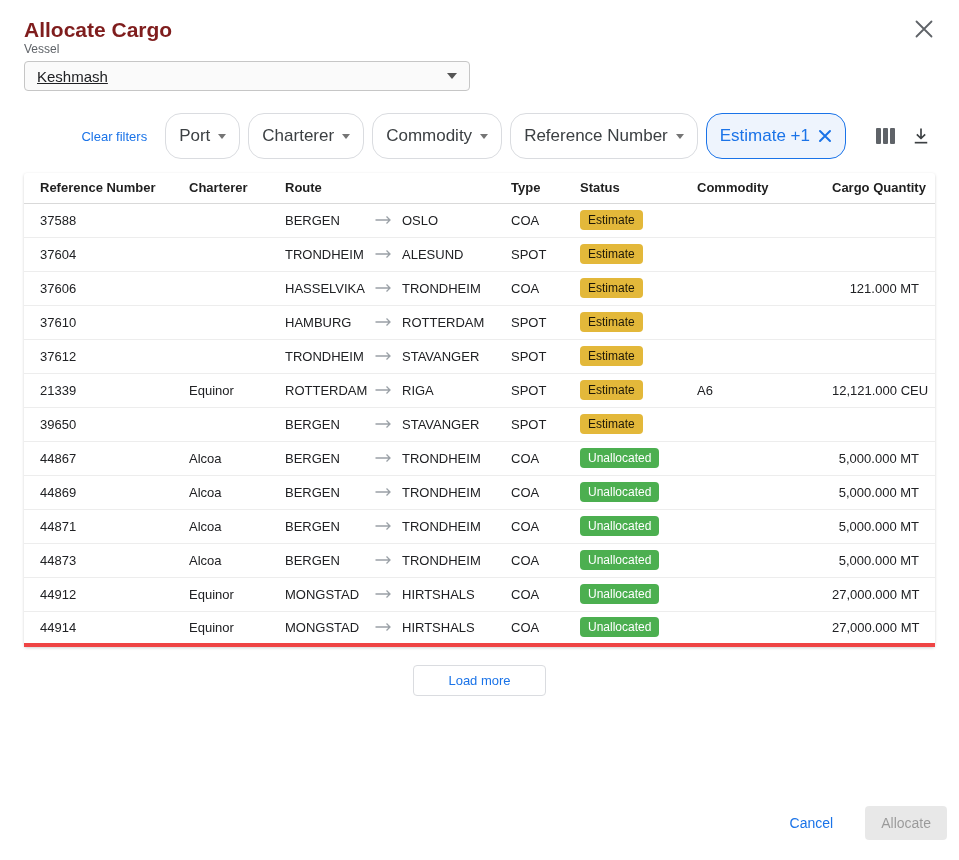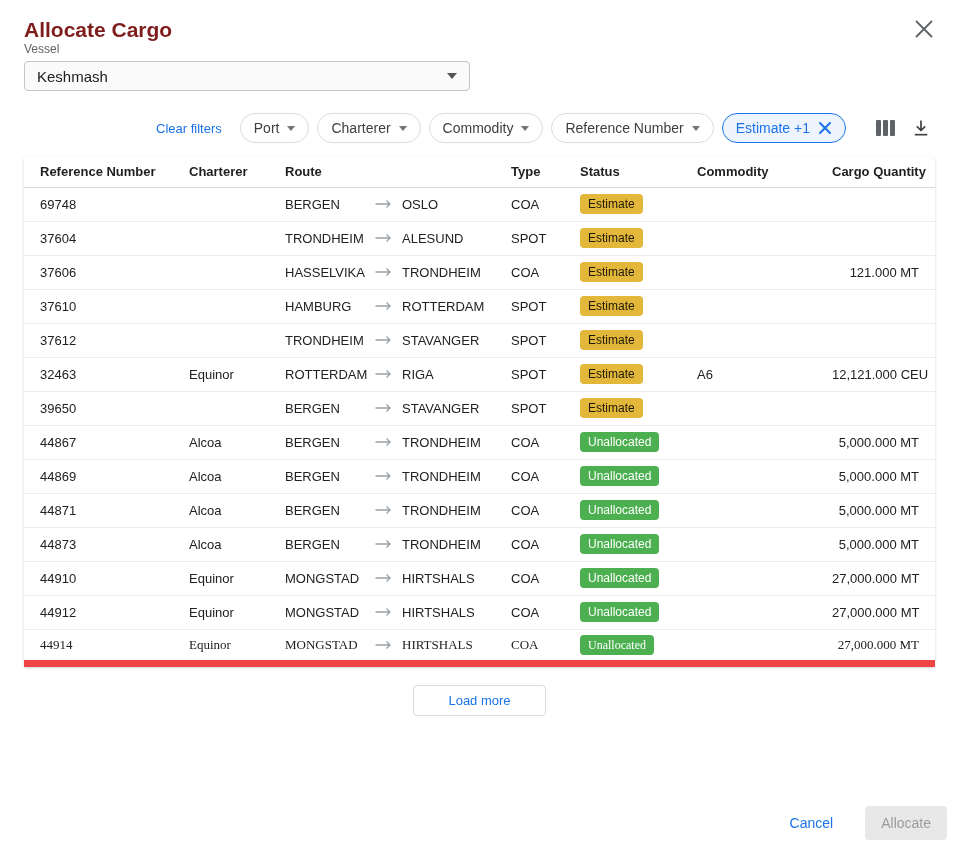--- a/index.html
+++ b/index.html
@@ -16,50 +16,50 @@
   .dialog{height:100%;display:flex;flex-direction:column;padding:14px 24px 12px 24px;}
   .dialog-header{display:flex;justify-content:space-between;align-items:flex-start;}
   .dialog-title{font-size:21px;font-weight:600;margin:4px 0 0 0;color:#7f1d1d;}
   .close-btn{background:none;border:none;cursor:pointer;padding:4px;margin:2px -2px 0 0;line-height:0;}
 
   
   .vessel-field{margin-top:0;}
   .vessel-label{font-size:12px;color:#5f6368;display:block;margin-bottom:5px;}
   .select{
     width:446px;height:30px;border:1px solid #c6c6c6;border-radius:4px;background:#fafafa;
-    display:flex;align-items:center;justify-content:space-between;padding:0 12px;cursor:pointer;
+    display:flex;align-items:center;justify-content:space-between;padding:0 12px;cursor:pointer;text-decoration:underline;
   }
   .select-value{font-size:15px;color:#202124;}
   .select-caret{width:0;height:0;border-left:5px solid transparent;border-right:5px solid transparent;border-top:6px solid #555;}
 
   
   .filters{margin-top:22px;margin-bottom:14px;display:flex;align-items:center;justify-content:flex-end;gap:8px;}
   .clear-filters{color:var(--accent);font-size:13px;text-decoration:none;margin-right:10px;cursor:pointer;white-space:nowrap;text-align:right;}
   .chip{
-    display:inline-flex;align-items:center;gap:8px;height:30px;padding:0 13px;
+    display:inline-flex;align-items:center;gap:8px;height:46px;padding:0 13px;
     border:1px solid #dadce0;border-radius:16px;background:#fff;font-family:inherit;
-    font-size:14px;color:#3c4043;cursor:pointer;white-space:nowrap;
+    font-size:17px;color:#3c4043;cursor:pointer;white-space:nowrap;
   }
   .chip-caret{width:0;height:0;border-left:4px solid transparent;border-right:4px solid transparent;border-top:5px solid #757575;}
   .chip-active{border:1.5px solid var(--accent);color:var(--accent);background:#eef4fd;font-weight:500;}
   .chip-close{display:inline-flex;line-height:0;cursor:pointer;}
   .icon-btn{background:none;border:none;cursor:pointer;padding:4px;line-height:0;}
   .icon-btn.columns{margin-left:18px;}
   .columns-glyph{display:inline-flex;gap:2px;}
   .columns-glyph i{display:block;width:5px;height:16px;background:#5f6368;border-radius:1px;}
 
   
   .table-card{border-radius:3px;box-shadow:0 1px 3px rgba(0,0,0,0.18);background:#fff;}
   table{width:100%;border-collapse:collapse;table-layout:fixed;}
   th{
     font-size:13px;font-weight:700;color:#1f1f1f;text-align:left;height:30px;
     padding:0 8px;border-bottom:1px solid #d9d9d9;white-space:nowrap;
   }
   td{font-size:13px;color:#202124;height:34px;padding:0 8px;border-bottom:1px solid #ededed;white-space:nowrap;overflow:hidden;}
-  tbody tr:last-child td{border-bottom:7px solid #ef4444;font-family:Liberation Serif, serif;}
+  tbody tr:last-child td{border-bottom:4px solid #ef4444;}
   th:first-child,td:first-child{padding-left:16px;}
   th:last-child,td:last-child{padding-right:16px;text-align:right;margin-left:33px;}
   .route{display:flex;align-items:center;}
   .route-origin{width:90px;flex:0 0 90px;}
   .route-arrow{display:inline-flex;line-height:0;margin-right:10px;color:#9aa0a6;}
   .badge{display:inline-block;padding:3px 8px;border-radius:4px;font-size:12px;line-height:14px;}
   .badge-estimate{background:var(--estimate);color:rgba(0,0,0,0.87);}
   .badge-unallocated{background:var(--unallocated);color:#ffffff;}
 
   
@@ -159,21 +159,21 @@
           <th>Charterer</th>
           <th>Route</th>
           <th>Type</th>
           <th>Status</th>
           <th>Commodity</th>
           <th>Cargo Quantity</th>
         </tr>
       </thead>
       <tbody>
           <tr>
-            <td>69748</td>
+            <td>37588</td>
             <td></td>
             <td>
               <span class="route">
                 <span class="route-origin">BERGEN</span>
                 <span class="route-arrow">
                   <svg width="17" height="10" viewBox="0 0 17 10" fill="none">
                     <path d="M0.5 5 H15 M11.5 1.5 L15 5 L11.5 8.5" stroke="#9aa0a6" stroke-width="1.3"></path>
                   </svg>
                 </span>
                 <span class="route-dest">OSLO</span>
@@ -254,21 +254,21 @@
                 </span>
                 <span class="route-dest">STAVANGER</span>
               </span>
             </td>
             <td>SPOT</td>
             <td><span class="badge badge-estimate">Estimate</span></td>
             <td></td>
             <td></td>
           </tr>
           <tr>
-            <td>32463</td>
+            <td>21339</td>
             <td>Equinor</td>
             <td>
               <span class="route">
                 <span class="route-origin">ROTTERDAM</span>
                 <span class="route-arrow">
                   <svg width="17" height="10" viewBox="0 0 17 10" fill="none">
                     <path d="M0.5 5 H15 M11.5 1.5 L15 5 L11.5 8.5" stroke="#9aa0a6" stroke-width="1.3"></path>
                   </svg>
                 </span>
                 <span class="route-dest">RIGA</span>
@@ -366,39 +366,20 @@
                     <path d="M0.5 5 H15 M11.5 1.5 L15 5 L11.5 8.5" stroke="#9aa0a6" stroke-width="1.3"></path>
                   </svg>
                 </span>
                 <span class="route-dest">TRONDHEIM</span>
               </span>
             </td>
             <td>COA</td>
             <td><span class="badge badge-unallocated">Unallocated</span></td>
             <td></td>
             <td>5,000.000 MT</td>
-          </tr>
-          <tr>
-            <td>44910</td>
-            <td>Equinor</td>
-            <td>
-              <span class="route">
-                <span class="route-origin">MONGSTAD</span>
-                <span class="route-arrow">
-                  <svg width="17" height="10" viewBox="0 0 17 10" fill="none">
-                    <path d="M0.5 5 H15 M11.5 1.5 L15 5 L11.5 8.5" stroke="#9aa0a6" stroke-width="1.3"></path>
-                  </svg>
-                </span>
-                <span class="route-dest">HIRTSHALS</span>
-              </span>
-            </td>
-            <td>COA</td>
-            <td><span class="badge badge-unallocated">Unallocated</span></td>
-            <td></td>
-            <td>27,000.000 MT</td>
           </tr>
           <tr>
             <td>44912</td>
             <td>Equinor</td>
             <td>
               <span class="route">
                 <span class="route-origin">MONGSTAD</span>
                 <span class="route-arrow">
                   <svg width="17" height="10" viewBox="0 0 17 10" fill="none">
                     <path d="M0.5 5 H15 M11.5 1.5 L15 5 L11.5 8.5" stroke="#9aa0a6" stroke-width="1.3"></path>

